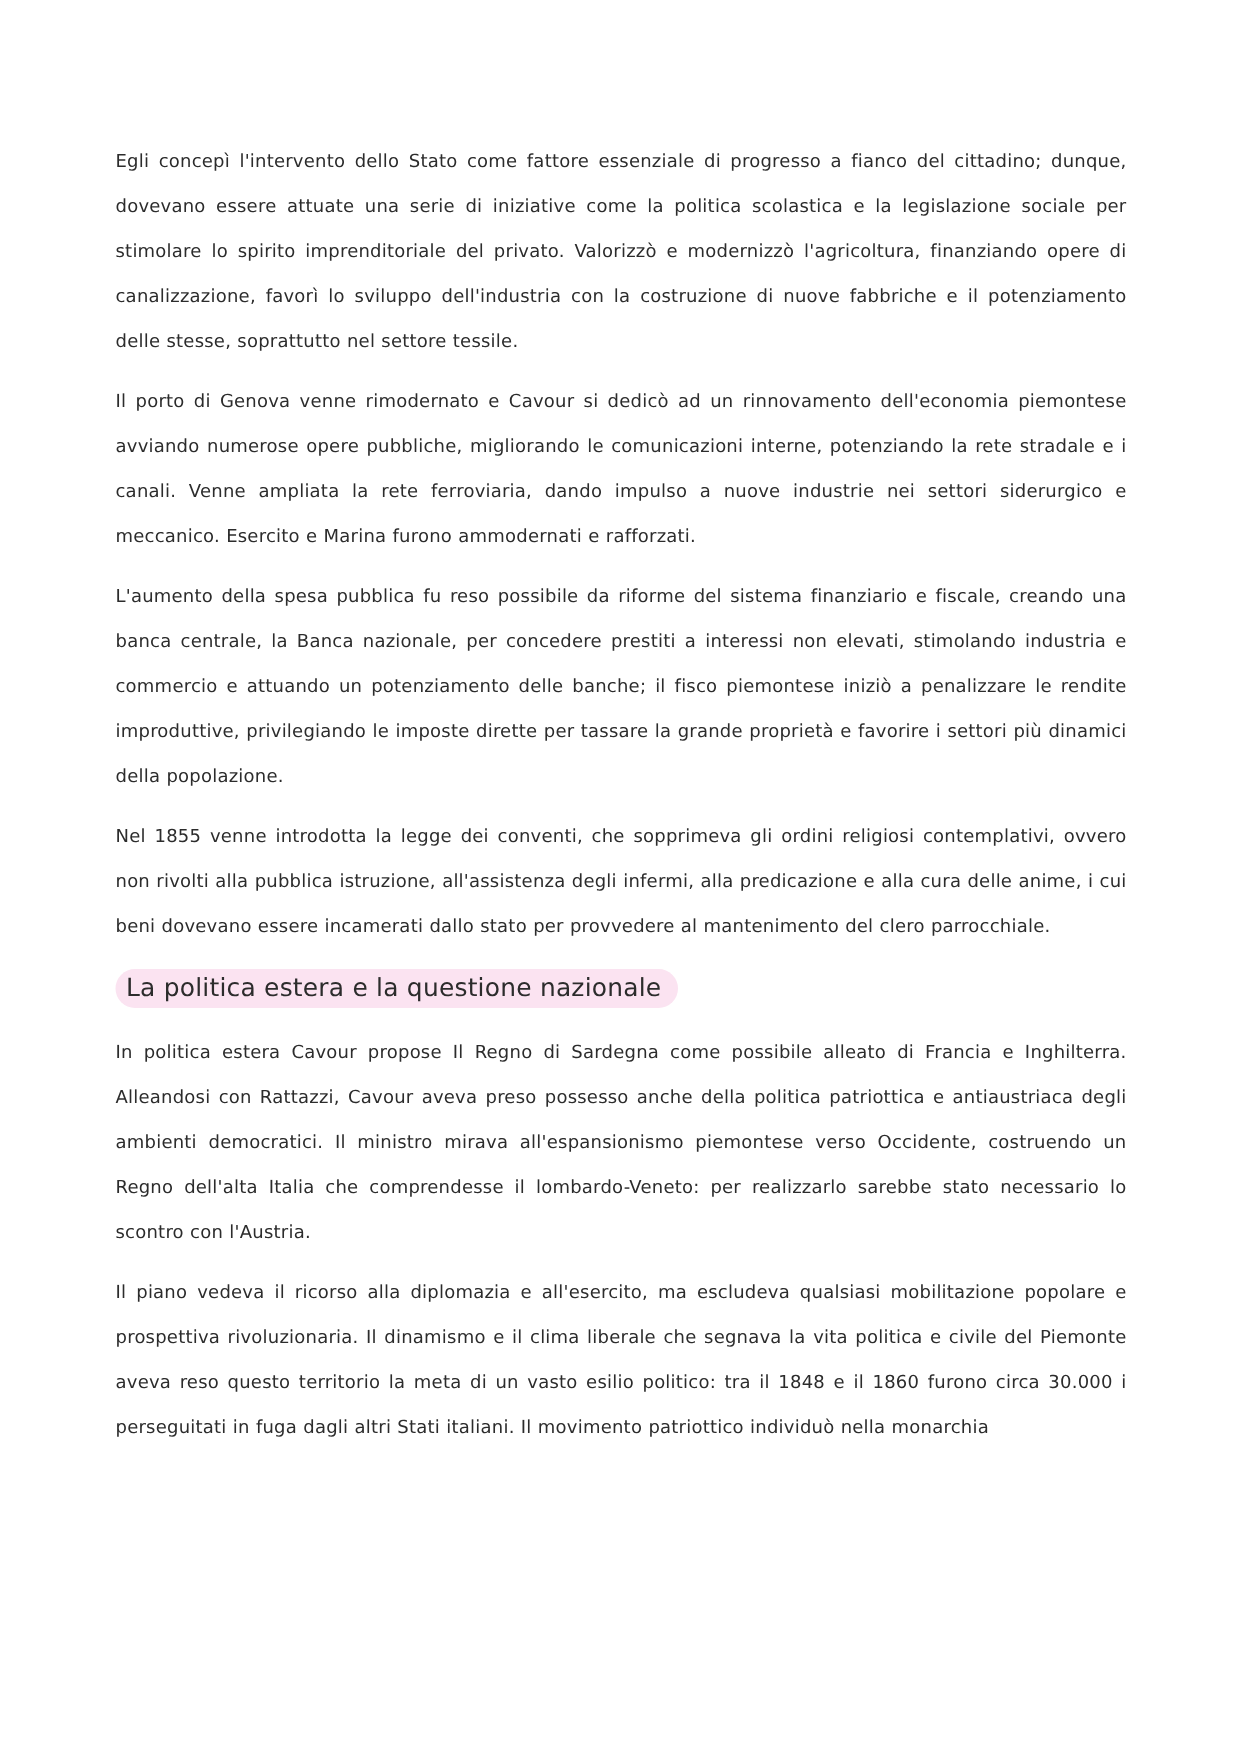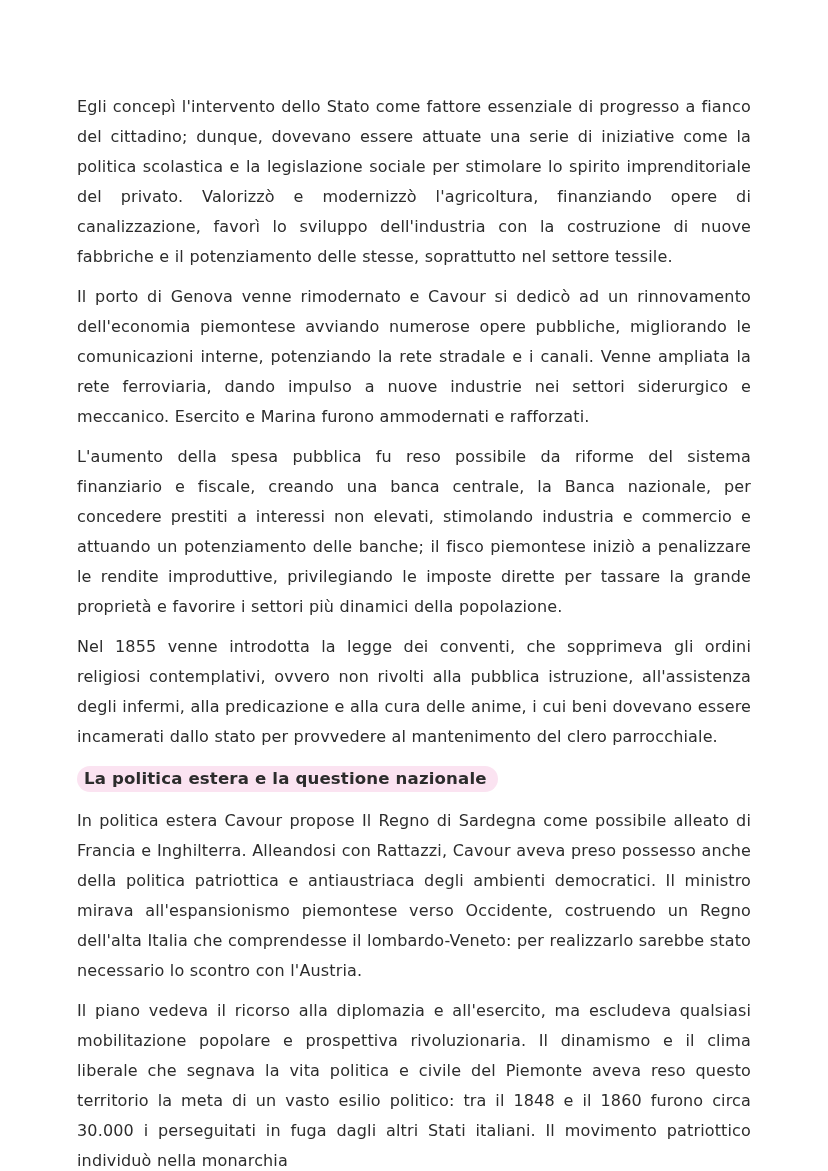--- a/index.html
+++ b/index.html
@@ -21,21 +21,21 @@
     box-sizing: border-box;
   }
   .content {
     position: absolute;
     left: 77px;
     top: 92px;
     width: 674px;
   }
   .para {
     margin: 0 0 10px 0;
-    font-size: 16px;
+    font-size: 12px;
     line-height: 30px;
     color: #2c2c2c;
     text-align: justify;
     text-justify: inter-word;
     letter-spacing: 0.15px;
     word-spacing: 0.2px;
     font-weight: 400;
     -webkit-font-smoothing: antialiased;
   }
   .para:last-child {
@@ -48,21 +48,20 @@
   .heading-mark {
     display: inline-block;
     font-size: 16.6px;
     line-height: 26px;
     color: #2c2c2c;
     background: #fbe3f1;
     border-radius: 13px;
     padding: 0 11px 0 7px;
     letter-spacing: 0.15px;
     white-space: nowrap;
-    font-weight: bold;
   }
 </style>
 </head>
 <body>
 
 <div class="page">
   <div class="content">
 
     <p class="para">Egli concepì l'intervento dello Stato come fattore essenziale di progresso a fianco del cittadino; dunque, dovevano essere attuate una serie di iniziative come la politica scolastica e la legislazione sociale per stimolare lo spirito imprenditoriale del privato. Valorizzò e modernizzò l'agricoltura, finanziando opere di canalizzazione, favorì lo sviluppo dell'industria con la costruzione di nuove fabbriche e il potenziamento delle stesse, soprattutto nel settore tessile.</p>
 

